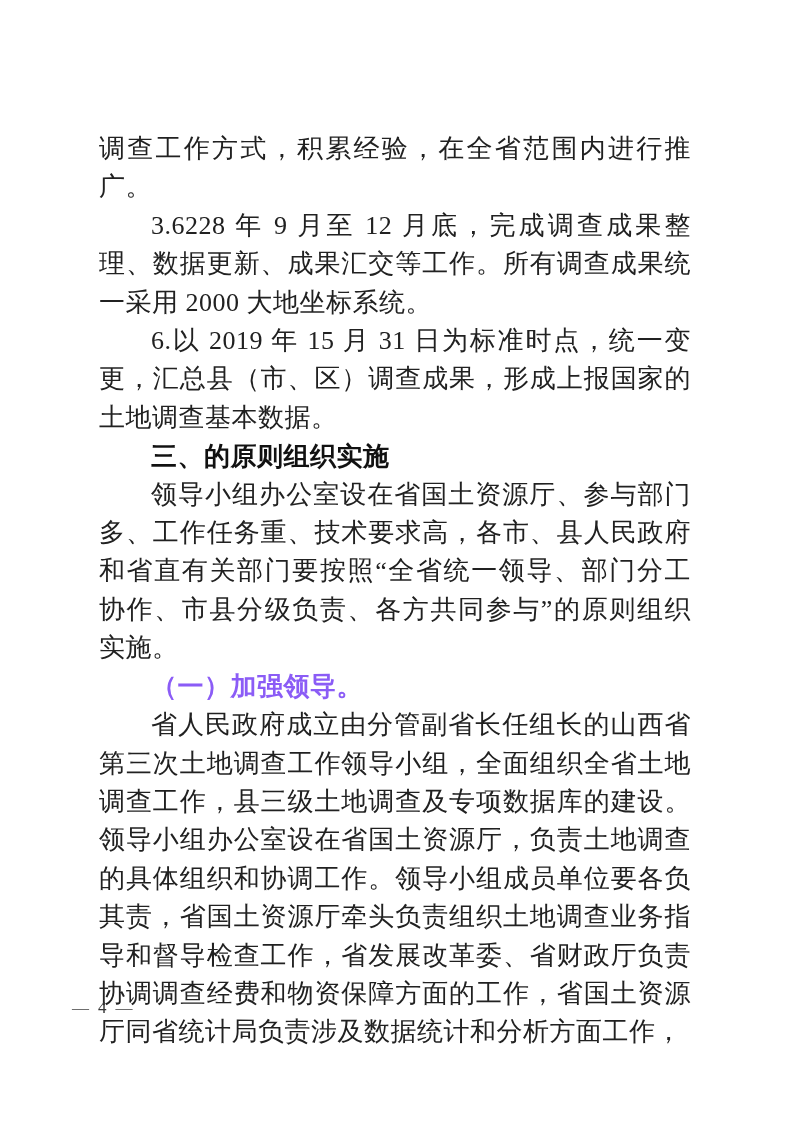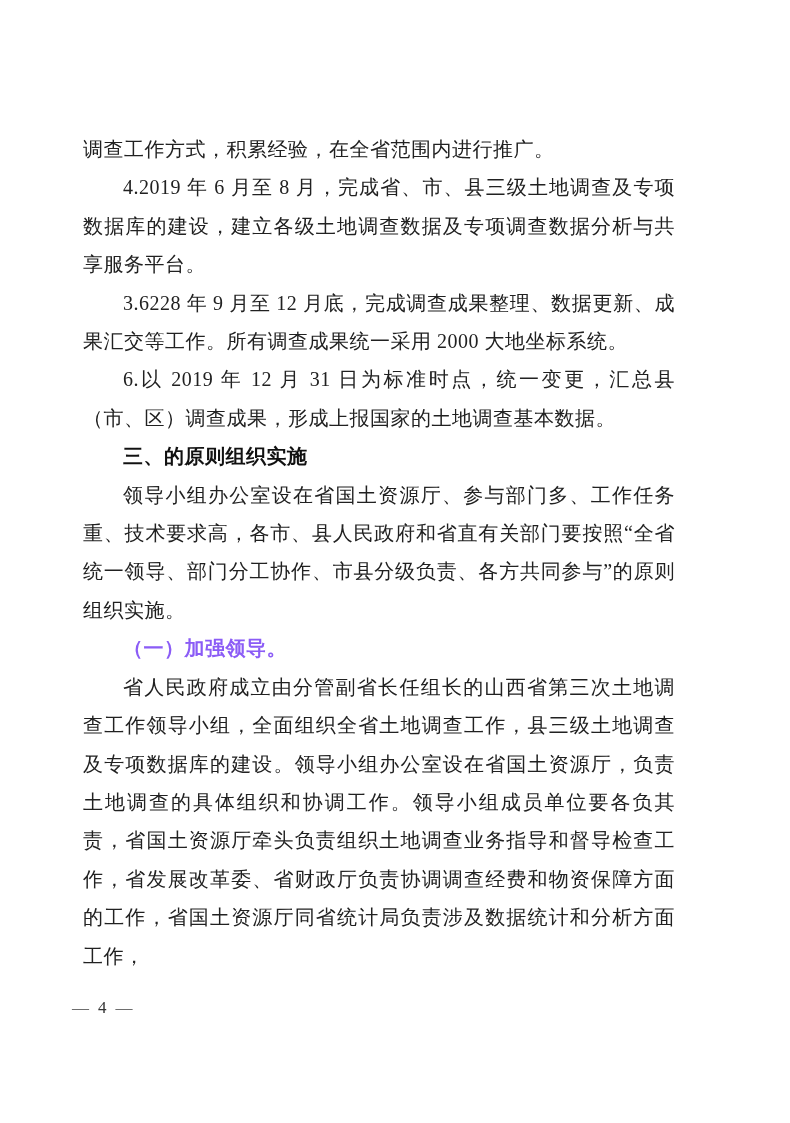--- a/index.html
+++ b/index.html
@@ -16,25 +16,25 @@
   }
   .page {
     position: absolute;
     left: 0; top: 0;
     width: 790px;
     height: 1123px;
     background: #ffffff;
   }
   .text-block {
     position: absolute;
-    left: 83px;
+    left: 99px;
     top: 130px;
     width: 592px;
     color: #212121;
-    font-size: 20px;
+    font-size: 26px;
     line-height: 38.4px;
     text-align: justify;
     text-justify: inter-ideograph;
     letter-spacing: 0.5px;
   }
   .text-block p {
     margin: 0;
     padding: 0;
   }
   p.indent {
@@ -64,23 +64,22 @@
   .footer .page-num {
     color: #333333;
   }
 </style>
 </head>
 <body>
 
 <div class="page">
   <div class="text-block" id="text-block">
       <p class="body">调查工作方式，积累经验，在全省范围内进行推广。</p>
-      <p class="body indent">4.2019 年 6 月至 8 月，完成省、市、县三级土地调查及专项数据库的建设，建立各级土地调查数据及专项调查数据分析与共享服务平台。</p>
       <p class="body indent">3.6228 年 9 月至 12 月底，完成调查成果整理、数据更新、成果汇交等工作。所有调查成果统一采用 2000 大地坐标系统。</p>
-      <p class="body indent">6.以 2019 年 12 月 31 日为标准时点，统一变更，汇总县（市、区）调查成果，形成上报国家的土地调查基本数据。</p>
+      <p class="body indent">6.以 2019 年 15 月 31 日为标准时点，统一变更，汇总县（市、区）调查成果，形成上报国家的土地调查基本数据。</p>
       <p class="heading1 indent">三、的原则组织实施</p>
       <p class="body indent">领导小组办公室设在省国土资源厅、参与部门多、工作任务重、技术要求高，各市、县人民政府和省直有关部门要按照“全省统一领导、部门分工协作、市县分级负责、各方共同参与”的原则组织实施。</p>
       <p class="heading2 indent">（一）加强领导。</p>
       <p class="body indent">省人民政府成立由分管副省长任组长的山西省第三次土地调查工作领导小组，全面组织全省土地调查工作，县三级土地调查及专项数据库的建设。领导小组办公室设在省国土资源厅，负责土地调查的具体组织和协调工作。领导小组成员单位要各负其责，省国土资源厅牵头负责组织土地调查业务指导和督导检查工作，省发展改革委、省财政厅负责协调调查经费和物资保障方面的工作，省国土资源厅同省统计局负责涉及数据统计和分析方面工作，</p>
     </div>
   <div class="footer">
     <span class="dash">—</span>
     <span class="page-num">4</span>
     <span class="dash">—</span>
   </div>

